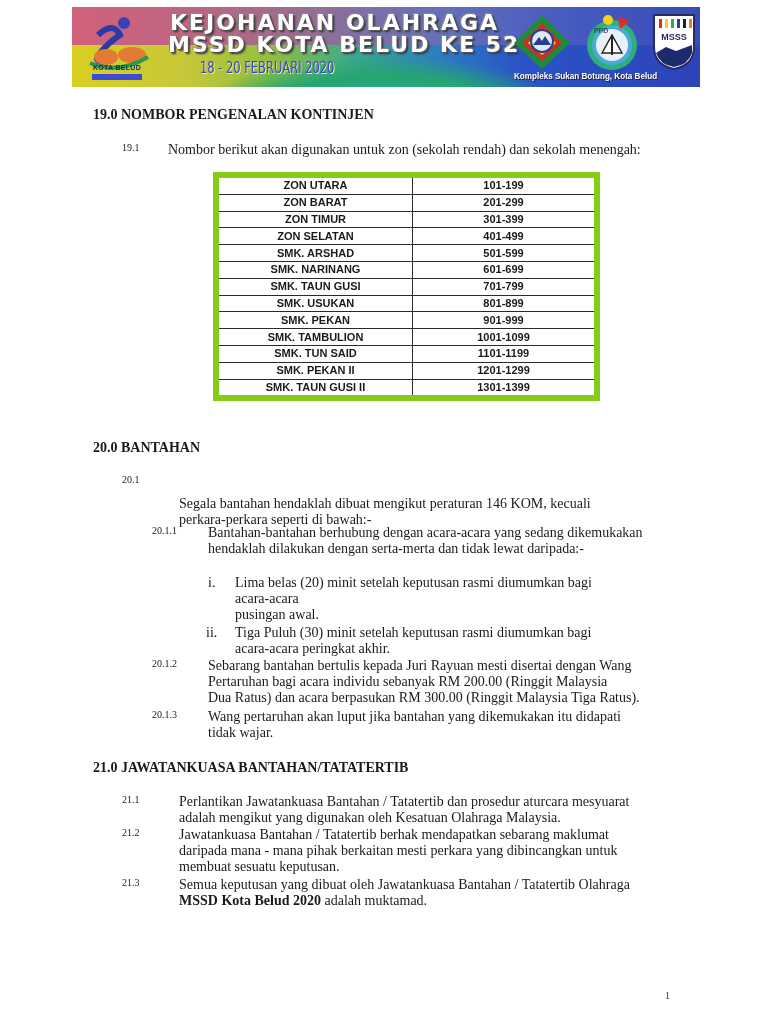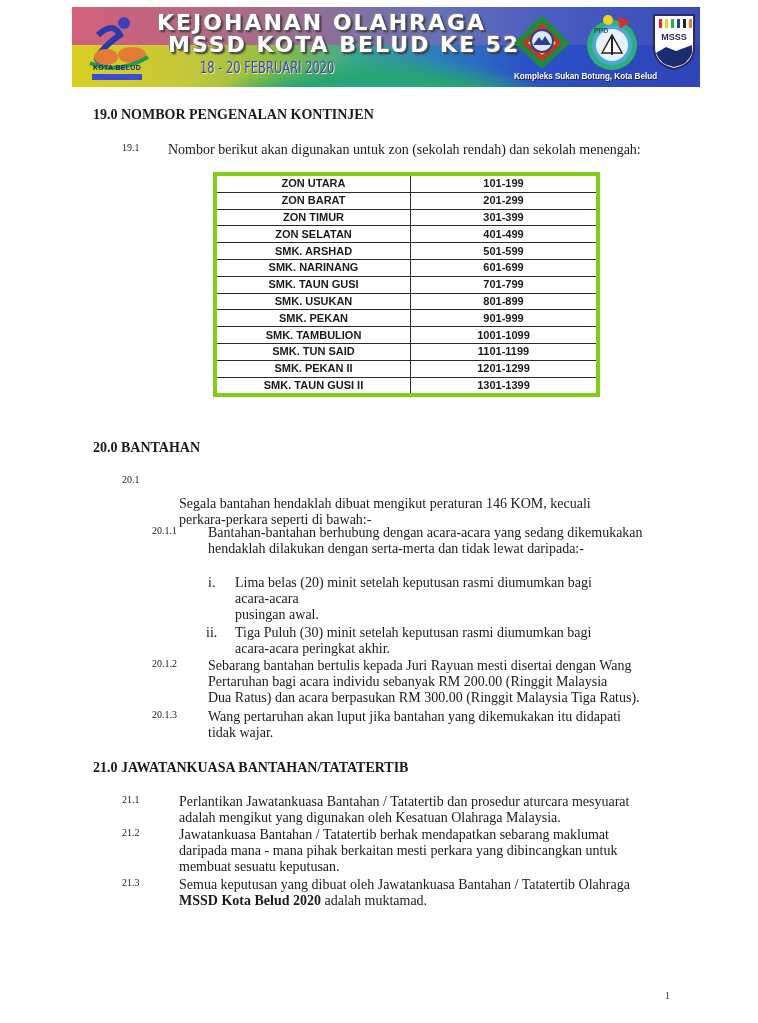--- a/index.html
+++ b/index.html
@@ -12,42 +12,42 @@
   .banner .sky { position: absolute; left: 0; top: 0; width: 100%; height: 38px;
                  background: linear-gradient(90deg, #d14d8a 0%, #b9558f 20%, #9a63a0 40%, #6c6fb8 60%, #4a5cc0 80%, #3a4db6 100%); opacity: .85; }
   .banner .track { position: absolute; left: 120px; top: 48px; width: 380px; height: 60px; border-radius: 50% 50% 0 0;
                    background: radial-gradient(ellipse at 50% 100%, #1fb1b5 0%, #26a56f 45%, rgba(0,0,0,0) 70%); }
   .banner .logo-left { position: absolute; left: 6px; top: 6px; width: 78px; height: 70px; }
   .banner .logo-text { position: absolute; left: 8px; top: 57px; width: 74px; text-align: center;
                        font: bold 7px "Liberation Sans", sans-serif; color: #1c2b6e; letter-spacing: .3px; }
   .banner .logo-sub { position: absolute; left: 20px; top: 67px; width: 50px; height: 6px; background: #3b4bd6; }
   .banner .title1, .banner .title2 { position: absolute; font: bold 22px "DejaVu Sans", sans-serif; letter-spacing: 2px;
                  color: #ffffff; text-shadow: 1px 1px 0 #555, -1px -1px 0 #888, 2px 2px 2px #333; }
-  .banner .title1 { left: 85px; top: 3px; }
+  .banner .title1 { left: 98px; top: 3px; }
   .banner .title2 { left: 96px; top: 25px; }
   .banner .date { position: absolute; left: 128px; top: 52px; font: 15px "DejaVu Sans Condensed", "DejaVu Sans", sans-serif;
                   color: #3d3fd6; text-shadow: 1px 1px 0 #f2f08a; transform: scaleX(.85); transform-origin: left; }
   .banner .venue { position: absolute; left: 442px; top: 64px; font: bold 9px "Liberation Sans", sans-serif; color: #fff;
                    text-shadow: 1px 1px 0 #222; transform: scaleX(.9); transform-origin: left; }
   .banner .emblem { position: absolute; top: 6px; }
   .banner .em1 { left: 440px; width: 60px; height: 58px; }
   .banner .em2 { left: 510px; width: 60px; height: 60px; }
   .banner .em3 { left: 580px; width: 44px; height: 58px; }
 
   
   .h { position: absolute; left: 93px; font-weight: bold; font-size: 14px; }
   .num { position: absolute; font-weight: normal; font-size: 10px; }
   .para { position: absolute; font-size: 14px; line-height: 16px; }
 
   
   table.zones { position: absolute; left: 213px; top: 172px; width: 387px; border-collapse: collapse;
                 font-family: "Liberation Sans", sans-serif; font-size: 11px; font-weight: bold; }
   table.zones td { border: 1.5px solid #2a2a2a; height: 15.8px; padding: 0; text-align: center; line-height: 15px; }
   table.zones td.c1 { width: 193px; }
-  table.zones { border: 4px solid #84cc16; }
+  table.zones { border: 6px solid #84cc16; }
 
   .page-num { position: absolute; left: 665px; top: 990px; font-size: 10px; color: #333; }
 </style>
 </head>
 <body>
 
 <div class="banner">
   <div class="sky"></div>
   <div class="track"></div>
 

